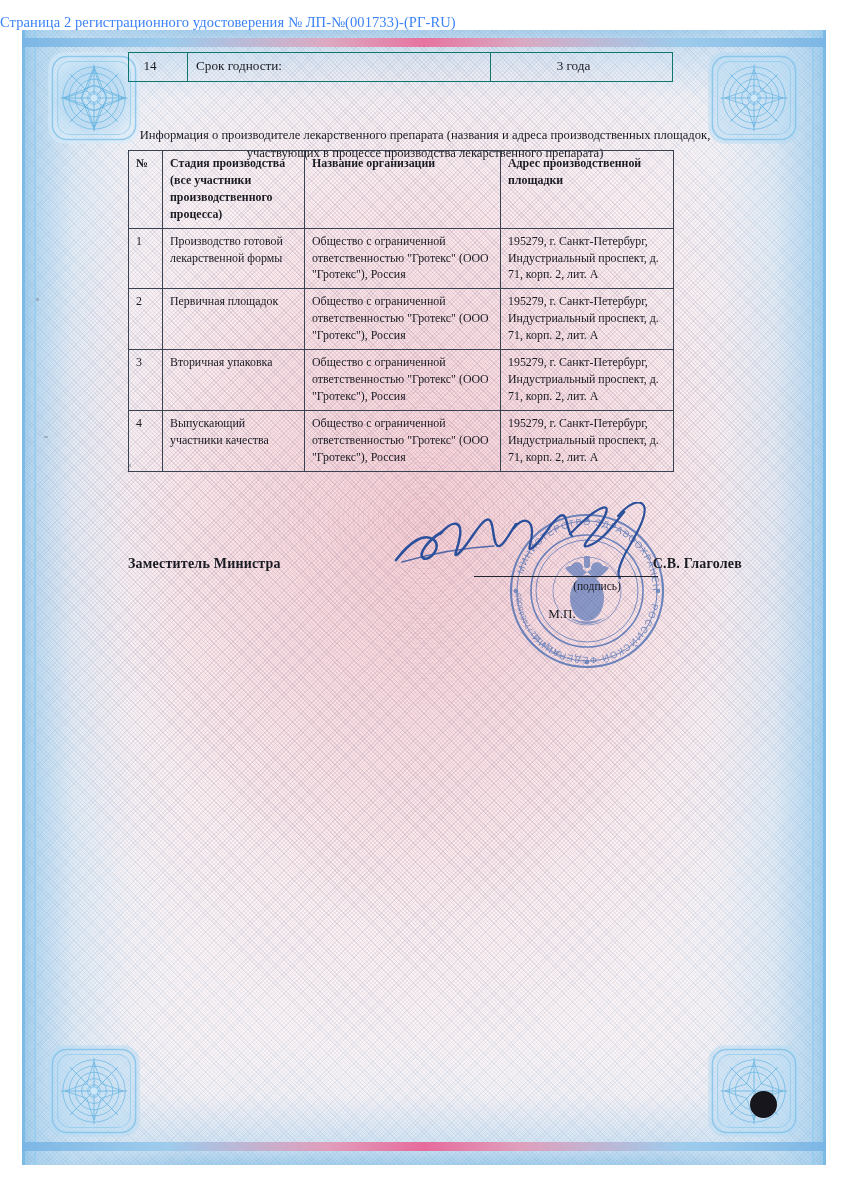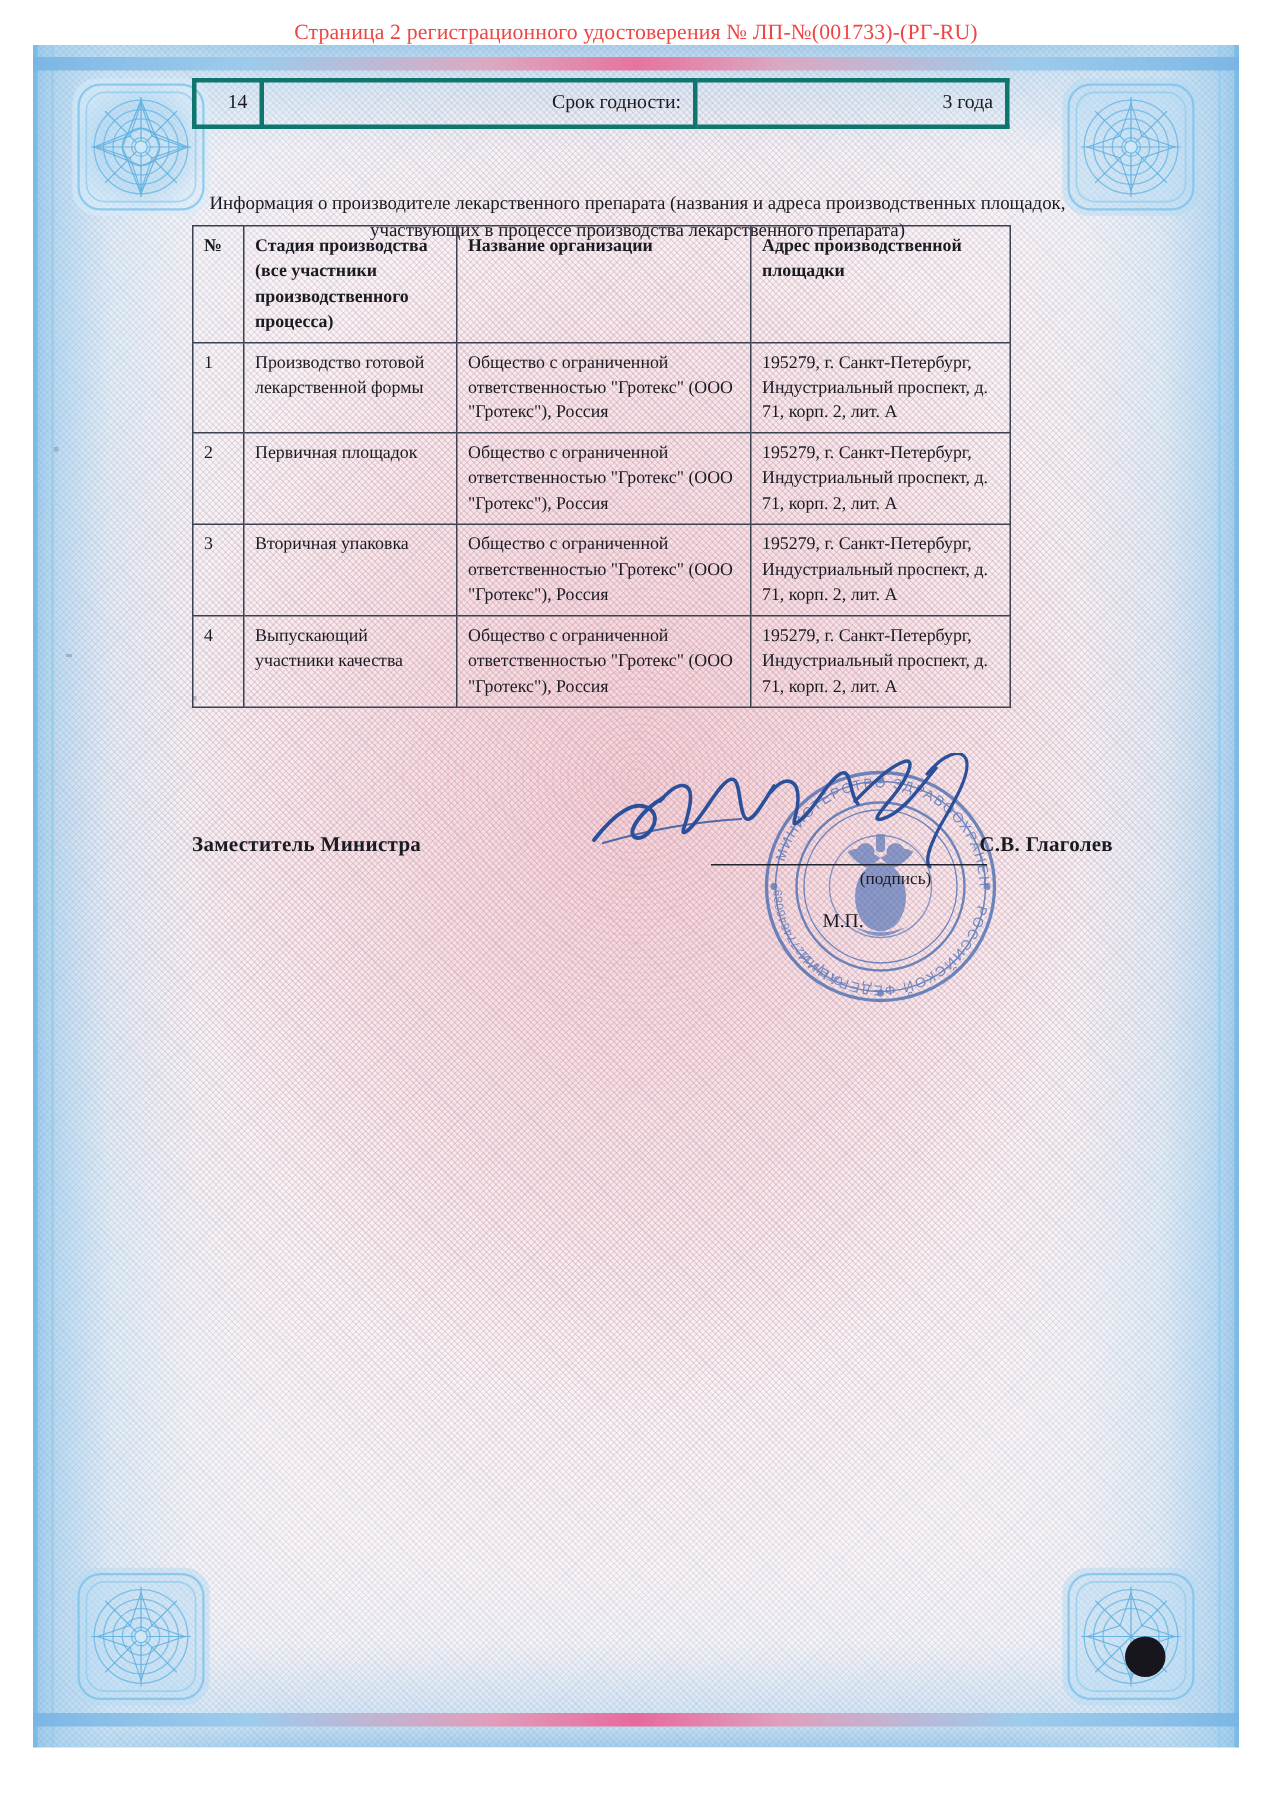--- a/index.html
+++ b/index.html
@@ -94,38 +94,37 @@
   
   .rosette{position:absolute;width:104px;height:104px;pointer-events:none;}
   .r-tl{left:20px;top:16px;}
   .r-tr{right:20px;top:16px;}
   .r-bl{left:20px;bottom:22px;}
   .r-br{right:20px;bottom:22px;}
 
   
   #page-title{
     position:absolute;left:0;right:0;top:-16px;
-    text-align:center;font-size:14.5px;letter-spacing:.1px;
-    color:#ef4444;white-space:nowrap;
+    font-size:14.5px;letter-spacing:.1px;
+    color:#3b82f6;white-space:nowrap;
   }
 
   .content{position:absolute;left:0;right:0;top:0;bottom:0;}
 
   
   #table-validity{
     position:absolute;left:106px;top:22px;width:545px;
     border-collapse:collapse;
     font-size:13.2px;
   }
   #table-validity td{
-    border:3px solid #0f766e;
-    padding:5px 8px 6px 8px;
+    border:1px solid #0f766e;
+    padding:5px 24px 6px 8px;
     line-height:1.25;
     background:transparent;
-    text-align:right;
   }
   .td-num{width:26px;text-align:center;}
   .td-lbl{width:270px;}
   .td-val{text-align:center;}
 
   
   #intro{
     position:absolute;left:92px;width:622px;top:96px;
     text-align:center;font-size:12.6px;line-height:1.45;
   }

